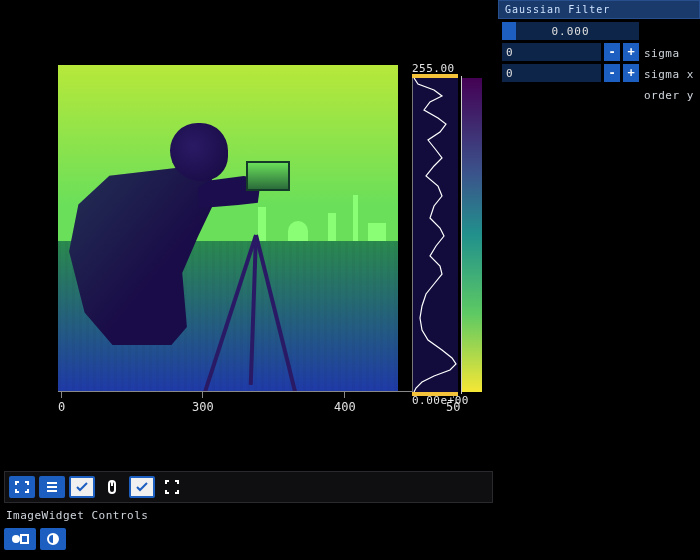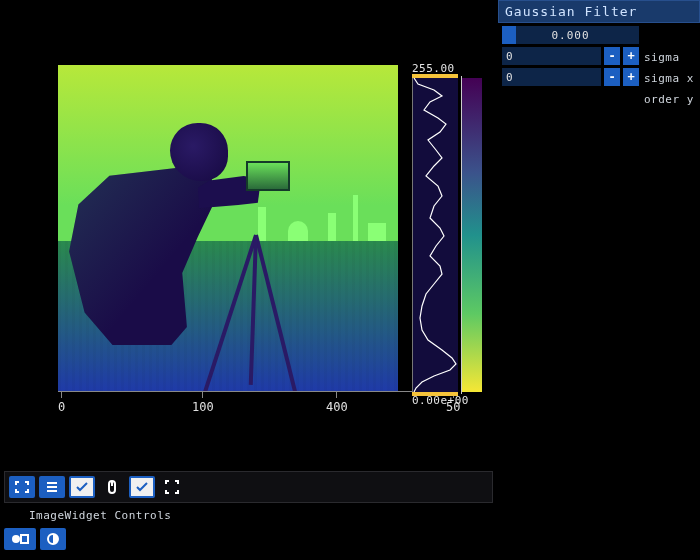--- a/index.html
+++ b/index.html
@@ -25,21 +25,21 @@
     width: 202px;
     background: #000000;
     border-left: 1px solid #000;
   }
 
   
   .panel-title {
     background: #193a6b;
     color: #cfe3ff;
     padding: 3px 6px;
-    font-size: 13px;
+    font-size: 10px;
     border: 1px solid #274f8d;
     letter-spacing: 1px;
   }
   .param-row {
     display: flex;
     align-items: stretch;
     margin: 3px 4px;
     height: 18px;
     gap: 3px;
   }
@@ -278,21 +278,20 @@
   .tool-btn.dark {
     background: transparent; border-color: transparent;
   }
   .tool-btn svg { stroke:#1c5fc1; stroke-width:2; fill:none; }
 
   .section-label {
     color: #cfd5dc;
     font-size: 11px;
     padding: 4px 6px;
     letter-spacing: 0.5px;
-    margin-left: 23px;
   }
   .bottom-strip {
     margin: 0 4px 6px 4px;
     display: flex;
     gap: 4px;
     padding: 2px 0 4px 0;
   }
 </style>
 </head>
 <body>
@@ -317,23 +316,23 @@
         <div class="person-head"></div>
       </div>
 
       <div class="x-axis">
         <div class="x-tick" style="left:0px">
             <div class="mark"></div>
             <div class="lbl">0</div>
           </div>
         <div class="x-tick" style="left:134px">
             <div class="mark"></div>
-            <div class="lbl">100</div>
+            <div class="lbl">300</div>
           </div>
-        <div class="x-tick" style="left:268px">
+        <div class="x-tick" style="left:276px">
             <div class="mark"></div>
             <div class="lbl">400</div>
           </div>
         <div class="x-tick" style="left:388px">
             <div class="mark"></div>
             <div class="lbl">50</div>
           </div>
       </div>
 
       <div class="histo-label top">255.00</div>

